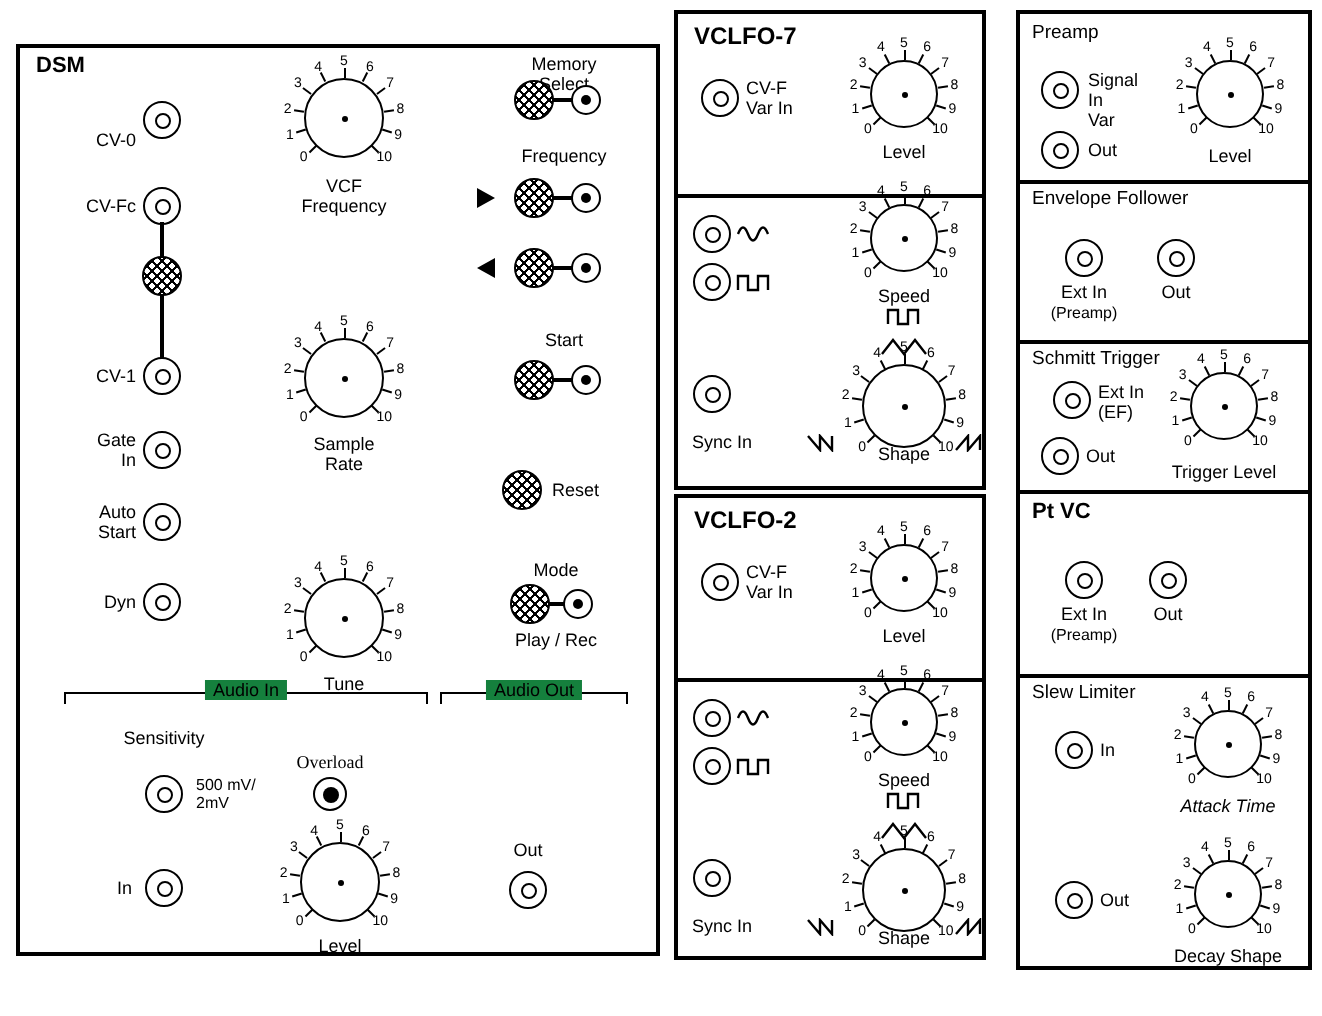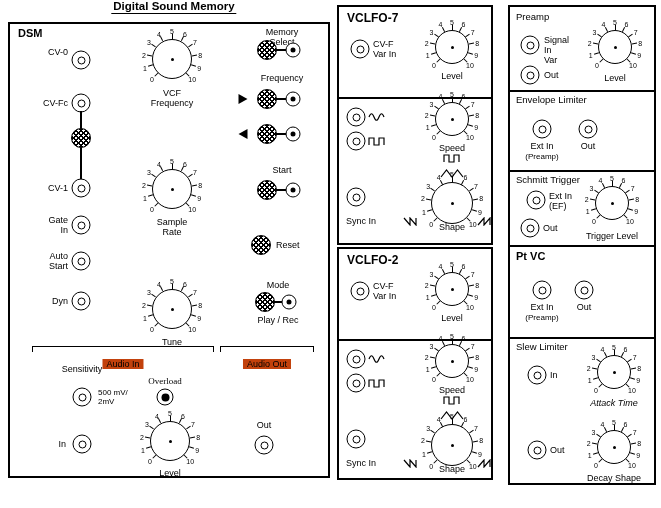--- a/index.html
+++ b/index.html
@@ -35,36 +35,35 @@
   .tri-l{width:0;height:0;border-right:9px solid #000;border-top:5px solid transparent;border-bottom:5px solid transparent;}
   
   .knob{position:absolute;}
   .knob-circle{position:absolute;border:1.6px solid #000;border-radius:50%;background:#fff;box-sizing:border-box;}
   .knob-circle::after{content:"";position:absolute;left:50%;top:50%;width:3px;height:3px;
         margin:-1.5px 0 0 -1.5px;background:#000;border-radius:50%;}
   .knob-tick{position:absolute;width:1px;height:5px;background:#000;}
   .knob-num{position:absolute;font-size:7px;line-height:7px;transform:translate(-50%,-50%);}
   
   .bracket{position:absolute;height:6px;border-top:1.3px solid #000;border-left:1.3px solid #000;border-right:1.3px solid #000;box-sizing:border-box;}
-  .bracket-label{position:absolute;left:50%;top:-7px;transform:translateX(-50%);background:#c2410c;
-        padding:0 4px;font-size:9px;line-height:10px;white-space:nowrap;margin-top:19px;}
+  .bracket-label{position:absolute;left:50%;top:-7px;transform:translateX(-50%);background:#15803d;
+        padding:0 4px;font-size:9px;line-height:10px;white-space:nowrap;}
   .wave{position:absolute;}
   svg{display:block;}
 </style>
 </head>
 <body>
 
 <div class="page">
 
-  <div class="main-title ctx" style="left:174px;top:0px;">Digital  Sound  Memory</div>
 
   <div class="panel" style="left:8px;top:22px;width:322px;height:456px;">
     <div class="lbl" style="left:8px;top:4px;font-weight:bold;font-size:11px;">DSM</div>
 
-    <div class="lbl right" style="left:14px;top:23px;width:44px;text-align:right;">CV-0</div>
+    <div class="lbl right" style="left:14px;top:41px;width:44px;text-align:right;">CV-0</div>
     <div class="jack ctr" style="left:71px;top:36px;"></div>
 
     <div class="lbl right" style="left:14px;top:74px;width:44px;">CV-Fc</div>
     <div class="jack ctr" style="left:71px;top:79px;"></div>
 
     <div class="vline" style="left:70px;top:87px;height:69px;"></div>
     <div class="hatch ctr" style="left:71px;top:114px;"></div>
 
     <div class="lbl right" style="left:14px;top:159px;width:44px;">CV-1</div>
     <div class="jack ctr" style="left:71px;top:164px;"></div>
@@ -518,21 +517,21 @@
         <span class="knob-tick" style="left: 48.7599px; top: 24.4495px; transform: rotate(441deg);"></span>
         <span class="knob-num" style="left: 55.1861px; top: 26.0109px;">8</span>
         <span class="knob-tick" style="left: 48.0456px; top: 33.5258px; transform: rotate(468deg);"></span>
         <span class="knob-num" style="left: 54.2519px; top: 37.8799px;">9</span>
         <span class="knob-tick" style="left: 43.2886px; top: 41.2886px; transform: rotate(495deg);"></span>
         <span class="knob-num" style="left: 48.0312px; top: 48.0312px;">10</span>
       </div>
     <div class="lbl ctx" style="left:105px;top:66px;">Level</div>
     <div class="hr" style="top:83px;"></div>
 
-    <div class="sect" style="left:6px;top:87px;">Envelope Limiter</div>
+    <div class="sect" style="left:6px;top:87px;">Envelope Follower</div>
     <div class="jack ctr" style="left:32px;top:122px;"></div>
     <div class="jack ctr" style="left:78px;top:122px;"></div>
     <div class="lbl ctx" style="left:32px;top:134px;">Ext In</div>
     <div class="lbl small ctx" style="left:32px;top:145px;">(Preamp)</div>
     <div class="lbl ctx" style="left:78px;top:134px;">Out</div>
     <div class="hr" style="top:163px;"></div>
 
     <div class="sect" style="left:6px;top:167px;">Schmitt Trigger</div>
     <div class="jack ctr" style="left:26px;top:193px;"></div>
     <div class="lbl" style="left:39px;top:184px;">Ext In

